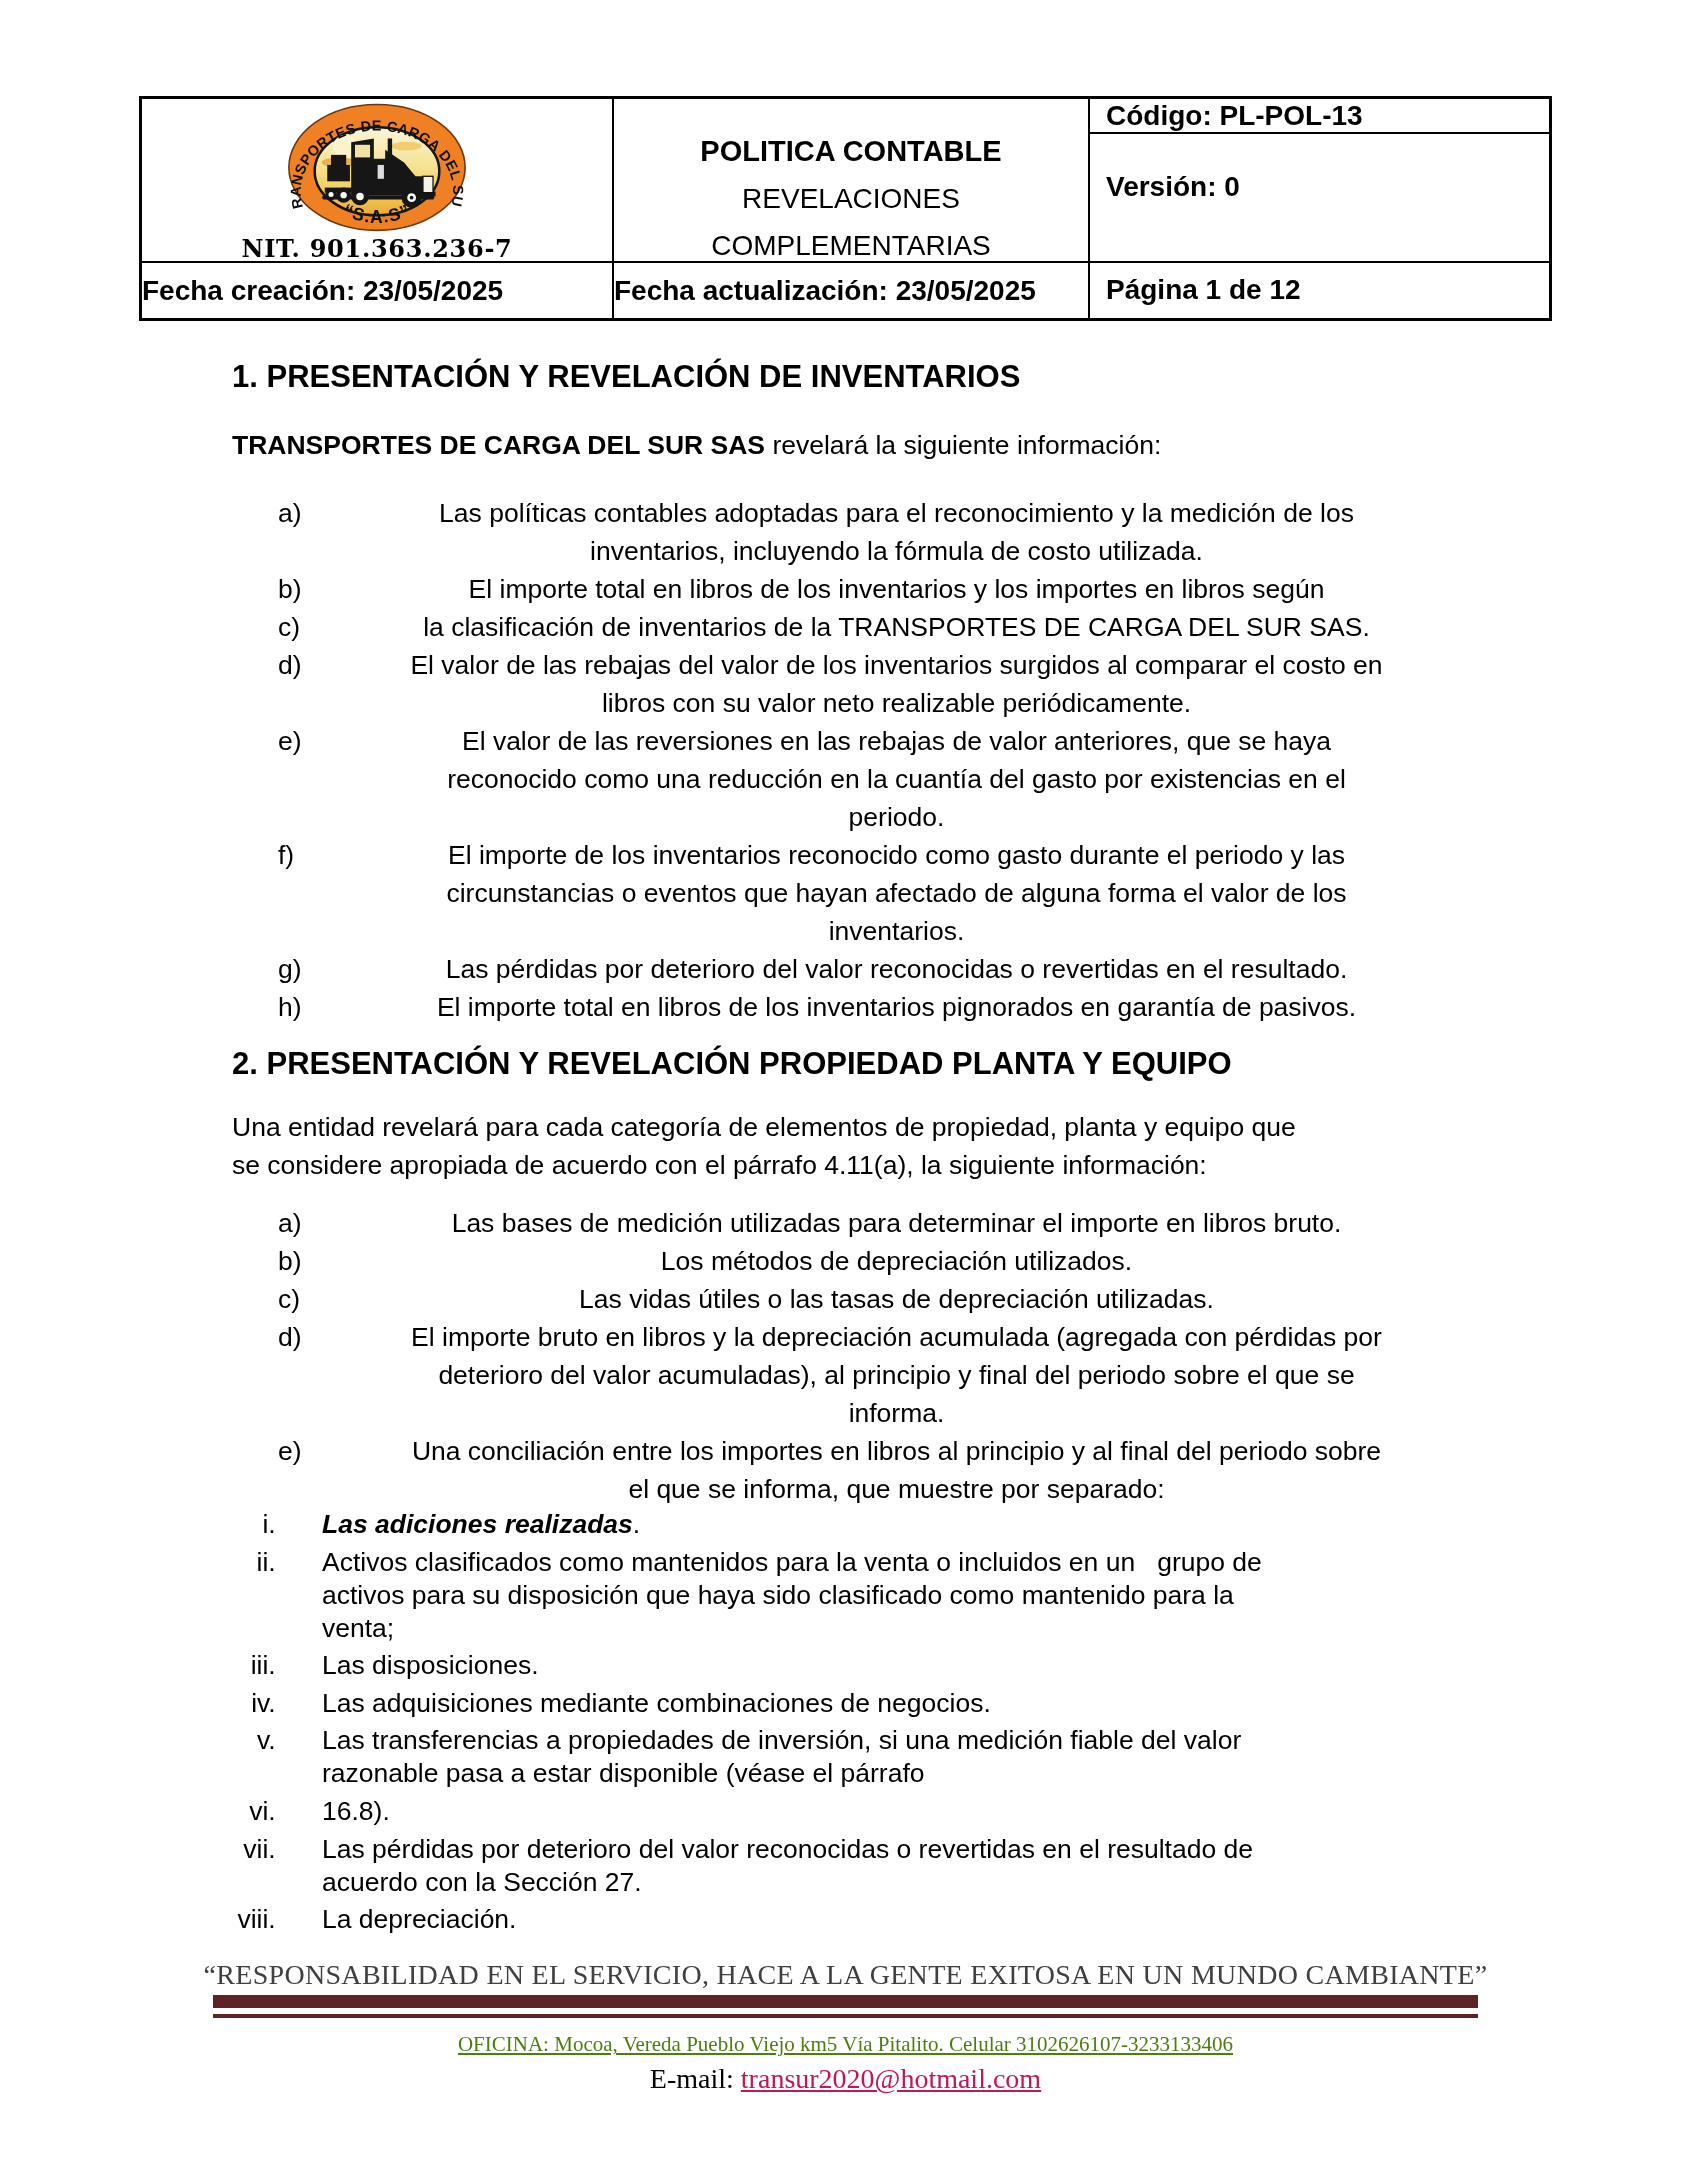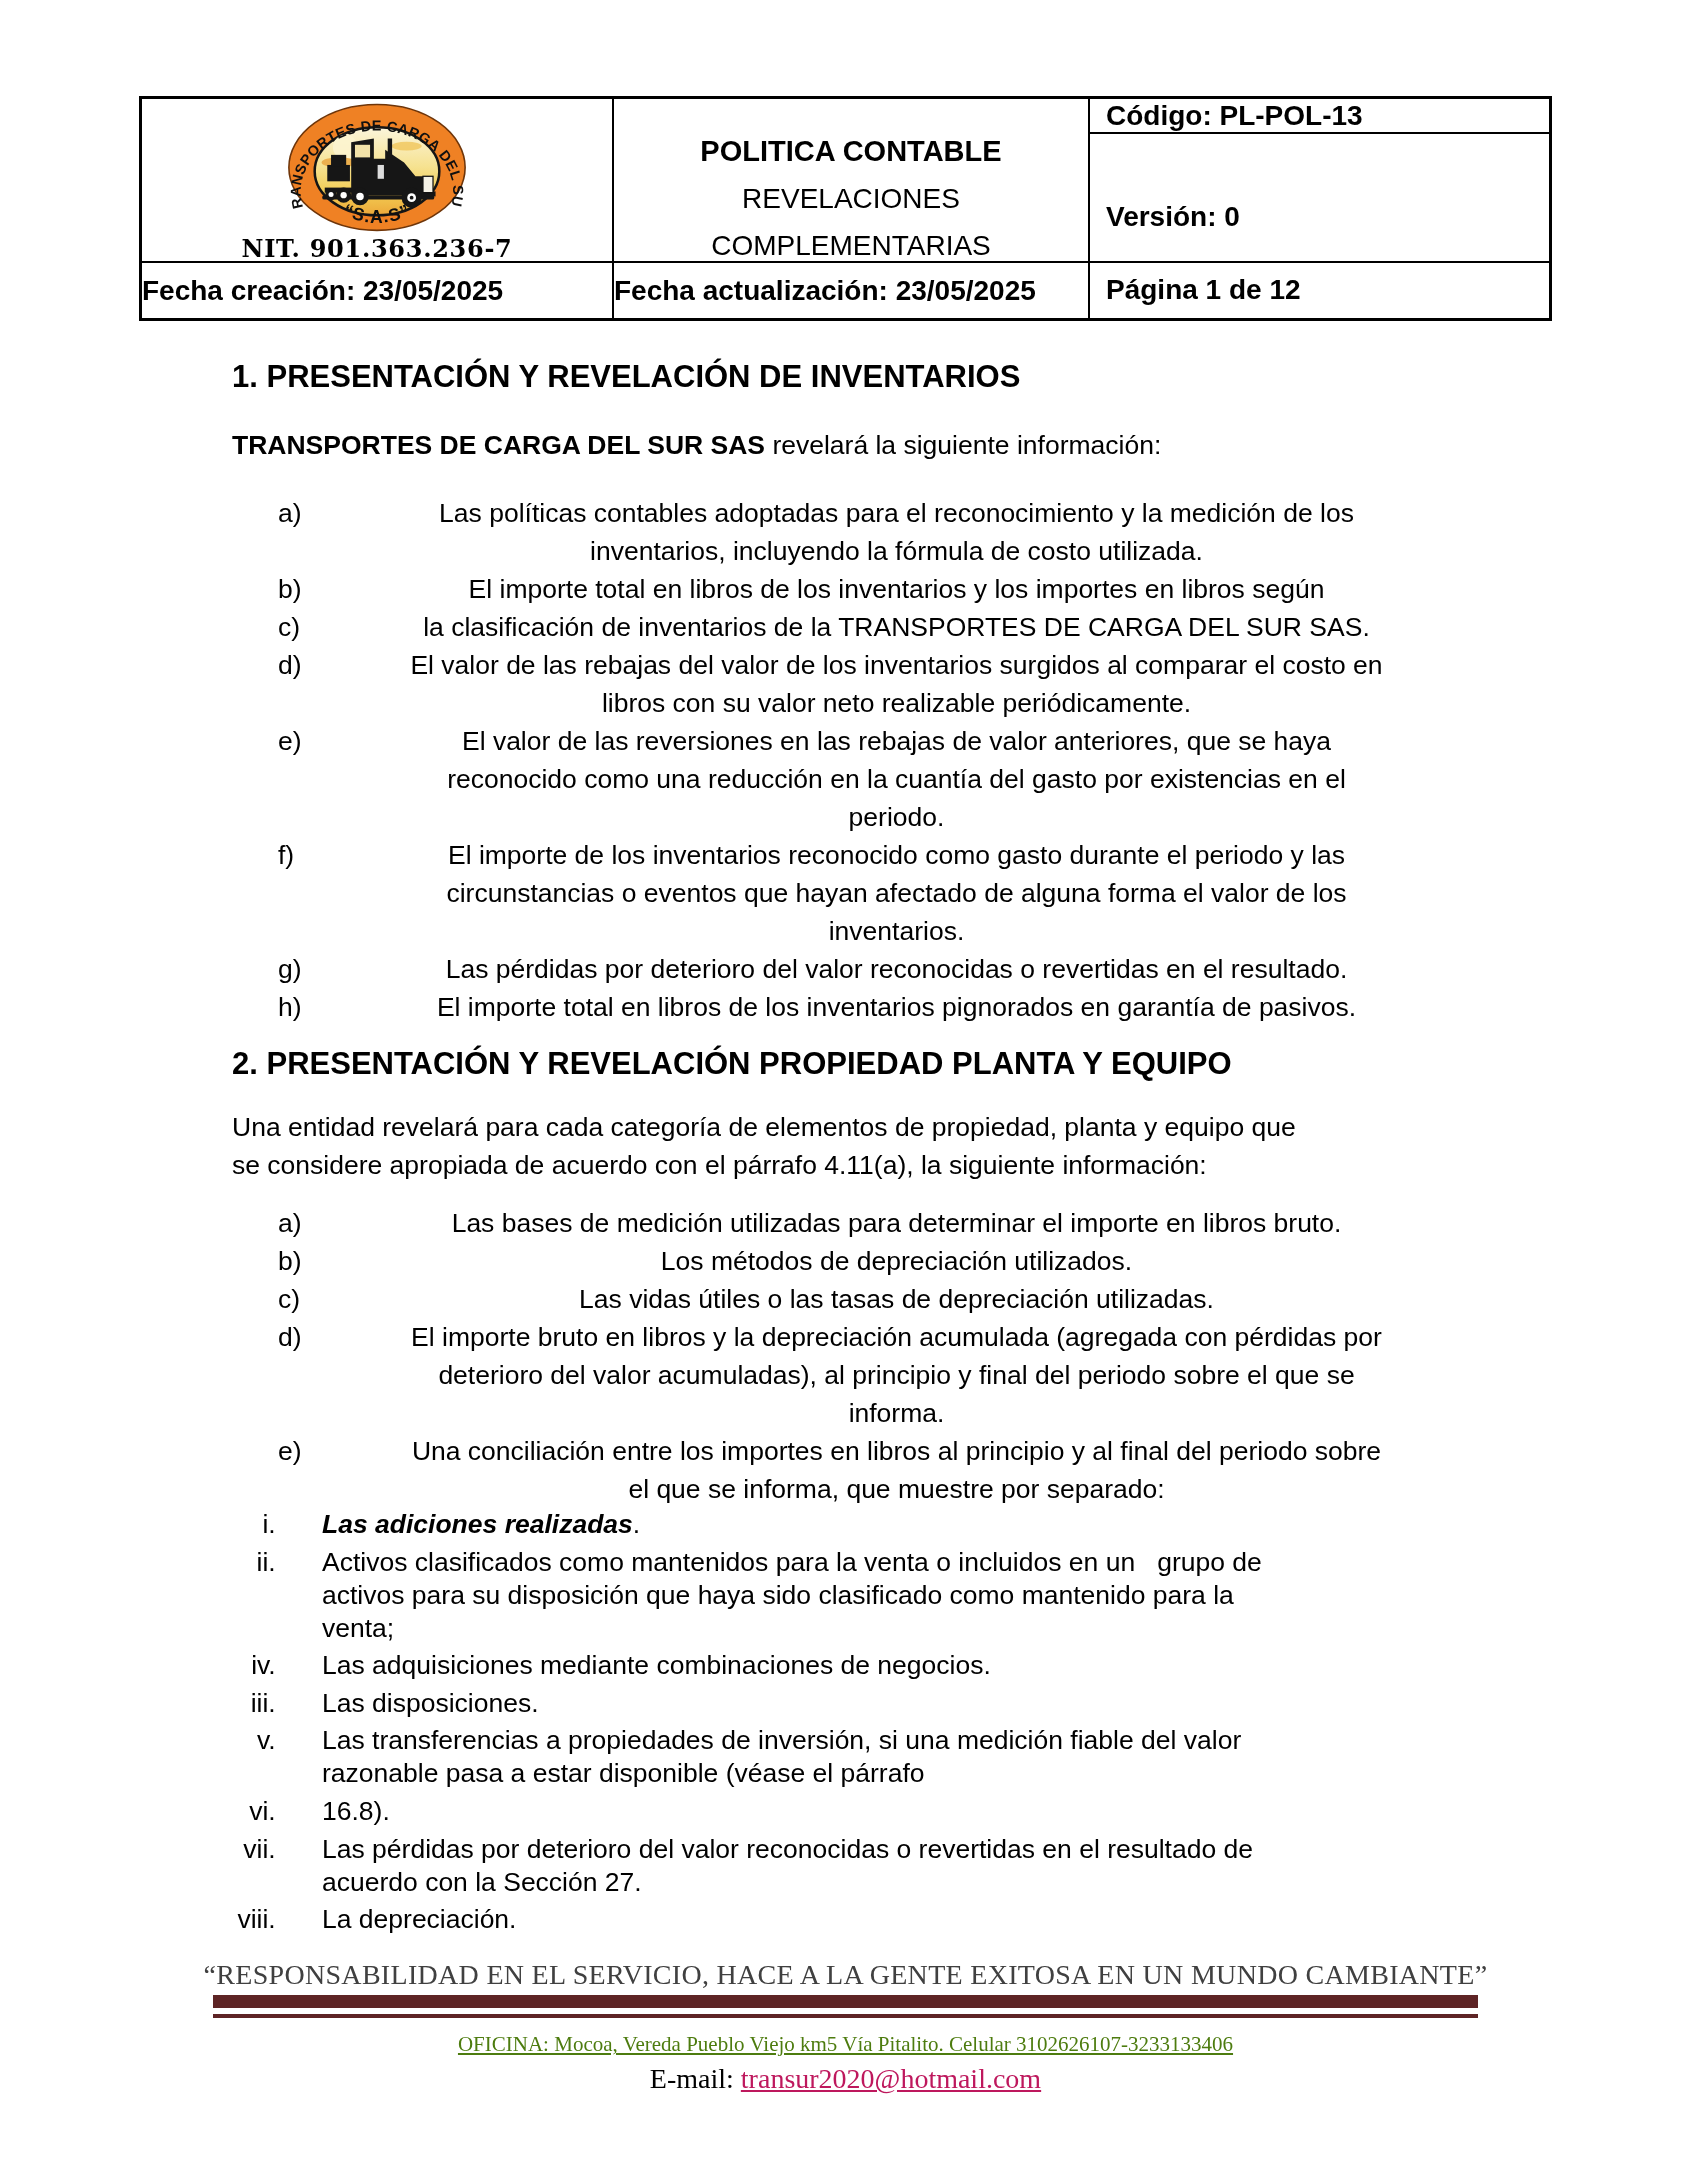--- a/index.html
+++ b/index.html
@@ -14,21 +14,21 @@
     display:grid;grid-template-columns:470px 476px 1fr;grid-template-rows:162px 57px;
   }
   .cell{box-sizing:border-box;}
   .bl{border-left:2.6px solid #000;}
   .bt{border-top:2.6px solid #000;}
   .c-logo{display:flex;flex-direction:column;align-items:center;justify-content:flex-start;padding-top:3.3px;}
   .nit{font-family:"DejaVu Serif","Liberation Serif",serif;font-weight:bold;font-size:24px;line-height:24px;letter-spacing:0.7px;}
   .c-title{display:flex;flex-direction:column;align-items:center;justify-content:space-between;padding-top:37px;text-align:center;}
   .t-main{font-size:29px;font-weight:bold;line-height:30px;}
   .t-sub{font-size:28px;line-height:30px;margin-top:11.2px;}
-  .c-right{display:flex;flex-direction:column;gap:30px;}
+  .c-right{display:flex;flex-direction:column;}
   .c-code{height:35px;border-bottom:2.6px solid #000;display:flex;align-items:center;padding-left:16px;
           font-size:28px;font-weight:bold;box-sizing:border-box;}
   .c-version{flex:1;padding:37px 0 0 16px;font-size:28px;font-weight:bold;}
   .c-date{display:flex;align-items:center;font-size:28px;font-weight:bold;}
   .c-page{display:flex;align-items:flex-start;padding:10.6px 0 0 16px;font-size:28px;font-weight:bold;}
   
   .content{position:absolute;left:232px;top:322px;width:1237px;font-size:26.5px;}
   h1{font-size:31px;font-weight:bold;line-height:41px;margin:0;}
   .h-first{margin-top:34px;}
   .h-second{margin-top:16.5px;}
@@ -212,26 +212,26 @@
         <span class="mk">i.</span>
         <span class="txt"><span class="bi">Las adiciones realizadas</span><span>.</span></span>
       </div>
       <div class="rli">
           <span class="mk">ii.</span>
           <span class="txt">Activos clasificados como mantenidos para la venta o incluidos en un   grupo de
 activos para su disposición que haya sido clasificado como mantenido para la
 venta;</span>
         </div>
       <div class="rli">
+          <span class="mk">iii.</span>
+          <span class="txt">Las disposiciones.</span>
+        </div>
+      <div class="rli">
           <span class="mk">iv.</span>
           <span class="txt">Las adquisiciones mediante combinaciones de negocios.</span>
-        </div>
-      <div class="rli">
-          <span class="mk">iii.</span>
-          <span class="txt">Las disposiciones.</span>
         </div>
       <div class="rli">
           <span class="mk">v.</span>
           <span class="txt">Las transferencias a propiedades de inversión, si una medición fiable del valor
 razonable pasa a estar disponible (véase el párrafo</span>
         </div>
       <div class="rli">
           <span class="mk">vi.</span>
           <span class="txt">16.8).</span>
         </div>

